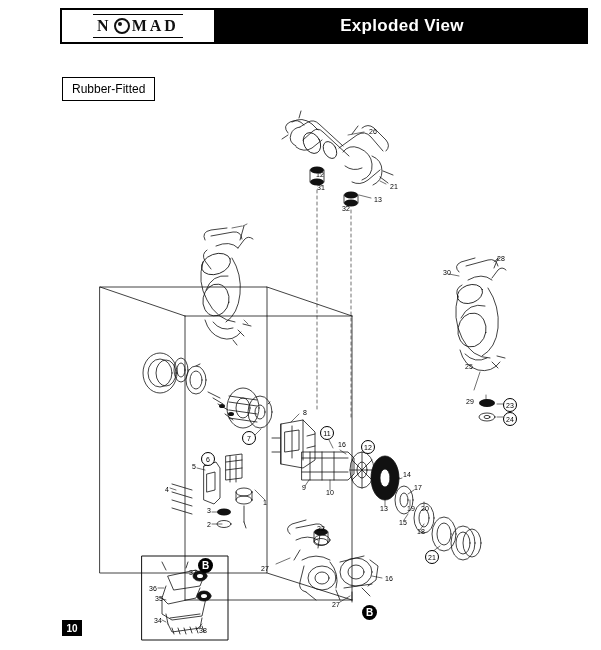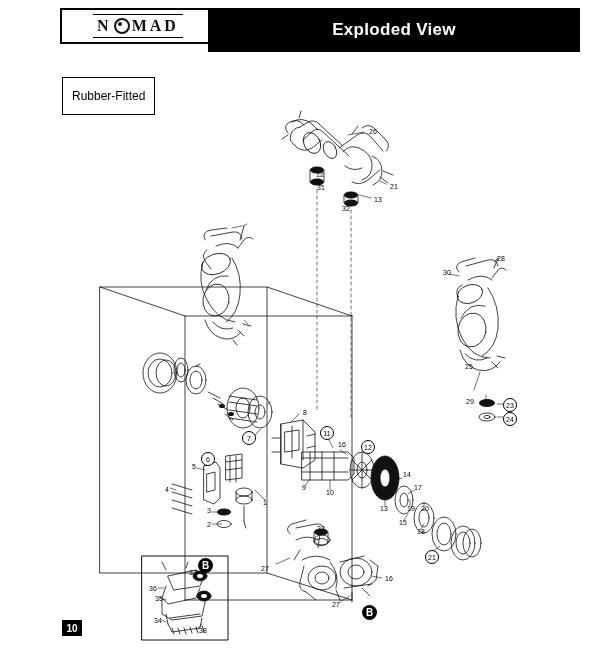--- a/index.html
+++ b/index.html
@@ -70,41 +70,41 @@
   .logo-mark:after {
     content: "";
     position: absolute;
     left: 2px; top: 2px;
     width: 4px; height: 4px;
     background: #111;
     border-radius: 50%;
   }
   .title-bar {
     position: absolute;
-    left: 148px; top: 0;
+    left: 156px; top: 0;
     width: 372px;
-    height: 44px;
+    height: 36px;
     background: #000000;
     color: #ffffff;
     display: flex;
     align-items: center;
     justify-content: center;
   }
   .title-bar span {
     font-size: 17px;
     font-weight: 700;
     letter-spacing: 0.3px;
   }
 
   
   .subtitle-tag {
     position: absolute;
     left: 62px;
     top: 77px;
-    height: 38px;
+    height: 24px;
     padding: 4px 9px;
     background: #ffffff;
     border: 1.5px solid #000;
     box-sizing: border-box;
     display: flex;
     align-items: center;
   }
   .subtitle-tag span {
     font-size: 12px;
     color: #000;

